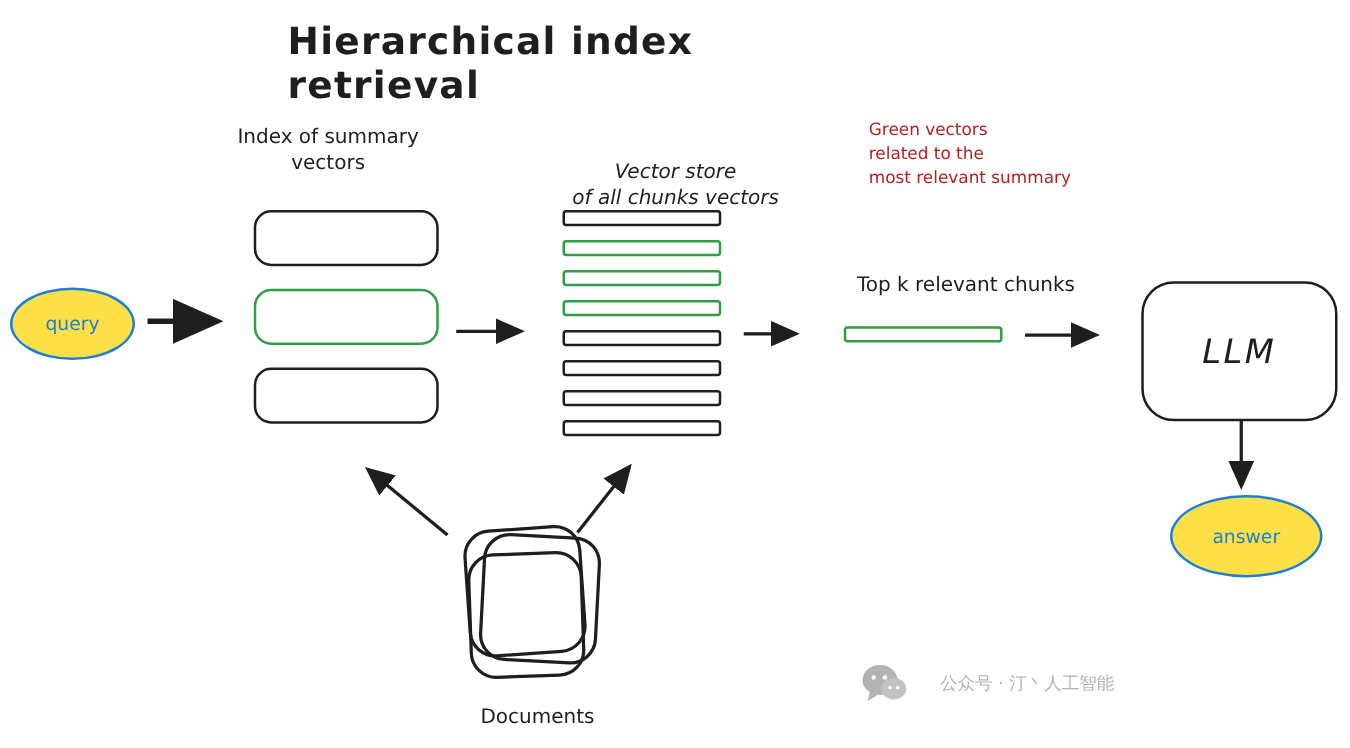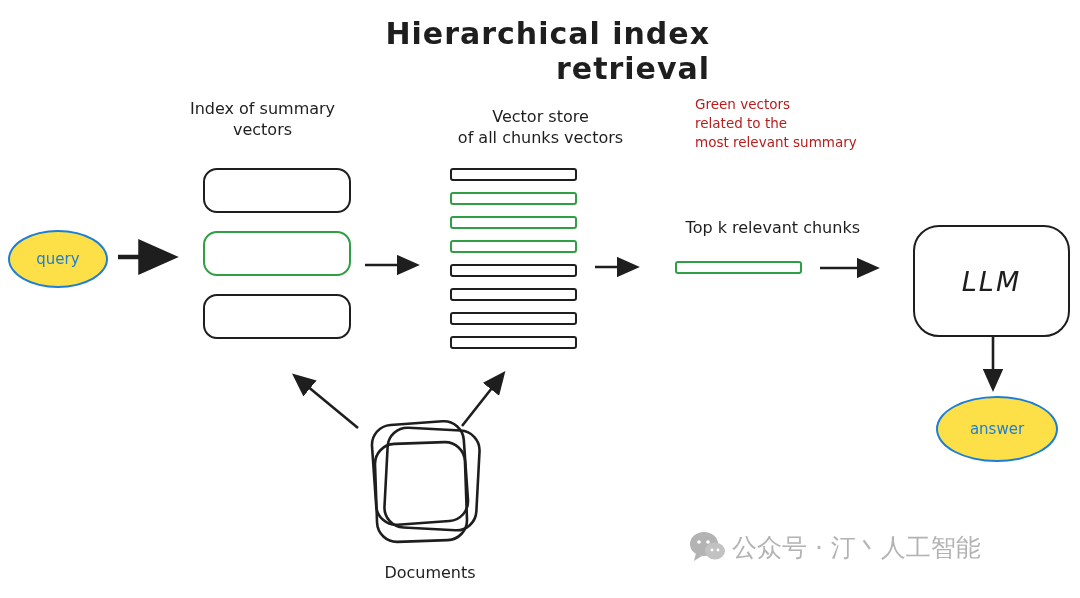--- a/index.html
+++ b/index.html
@@ -4,25 +4,25 @@
 <style>
   html,body { margin:0; padding:0; background:#ffffff; }
   .canvas {
     position:relative; width:1080px; height:598px; background:#ffffff;
     font-family:"DejaVu Sans", sans-serif; color:#1e1e1e; overflow:hidden;
   }
   .abs { position:absolute; }
   .center-text { text-align:center; }
   .title {
     left:230px; top:16px; width:480px; font-size:30px; font-weight:600;
-    letter-spacing:1px; text-align:right; color:#1e1e1e;
+    letter-spacing:1px; text-align:left; color:#1e1e1e;
   }
   .stack-label { font-size:16px; font-weight:500; line-height:21px; color:#1e1e1e; }
   .summary-label { left:165px; top:98px; width:195px; }
-  .vstore-label  { left:428px; top:106px; width:225px; }
+  .vstore-label  { left:428px; top:126px; width:225px;font-style:italic; }
   .topk-label    { left:640px; top:218px; width:220px; font-size:16px; font-weight:500; text-align:right; }
 
   .summary-boxes { left:203px; top:168px; width:148px; }
   .sbox {
     box-sizing:border-box; width:148px; height:45px; margin-bottom:18px;
     border:2.4px solid #1e1e1e; border-radius:14px; background:#fff;
   }
   .sbox.green { border-color:#2f9e44; }
 
   .vector-bars { left:450px; top:168px; width:127px; }
@@ -55,22 +55,22 @@
     border:2.6px solid #1e1e1e; border-radius:26px; background:#fff;
     display:flex; align-items:center; justify-content:center;
     font-size:27px; font-style:italic; font-weight:500; letter-spacing:2px;
   }
 
   .documents-label { left:350px; top:563px; width:160px; font-size:16px; font-weight:500; text-align:center; }
 
   .arrow-layer { left:0; top:0; width:1080px; height:598px; pointer-events:none; }
 
   .watermark {
-    left:688px; top:530px; display:flex; align-items:center; gap:6px;
-    color:#b3b3b3; font-size:25px; font-weight:500;
+    left:688px; top:530px; display:flex; align-items:center; gap:26px;
+    color:#b3b3b3; font-size:14px; font-weight:500;
   }
 </style>
 </head>
 <body>
 
 <div class="canvas">
 
   <svg class="abs arrow-layer" width="1080" height="598" viewBox="0 0 1080 598">
     <defs>
       <marker id="ah" markerWidth="10" markerHeight="8" refX="7.5" refY="4" orient="auto">

